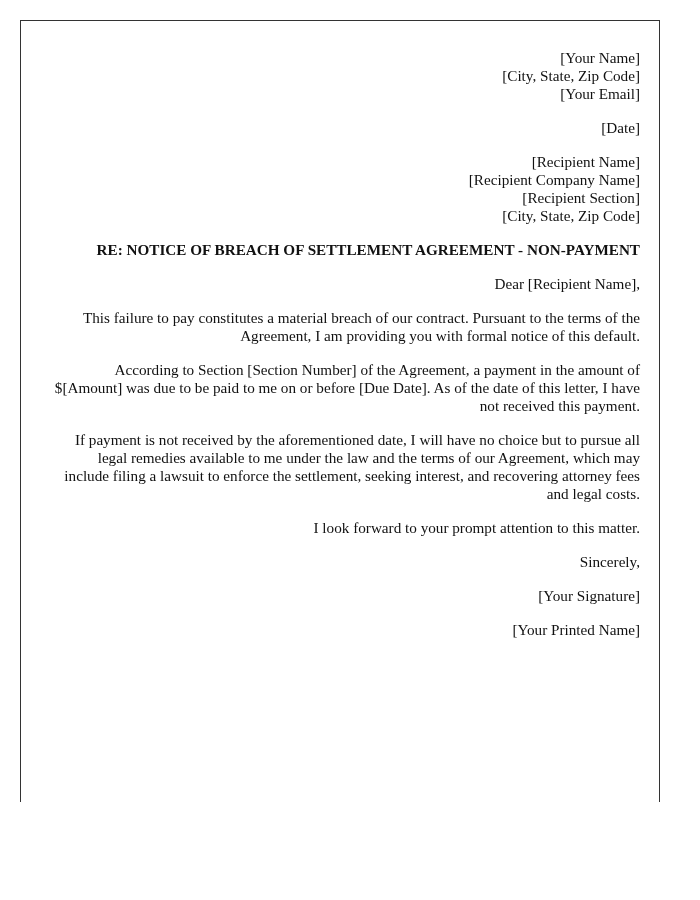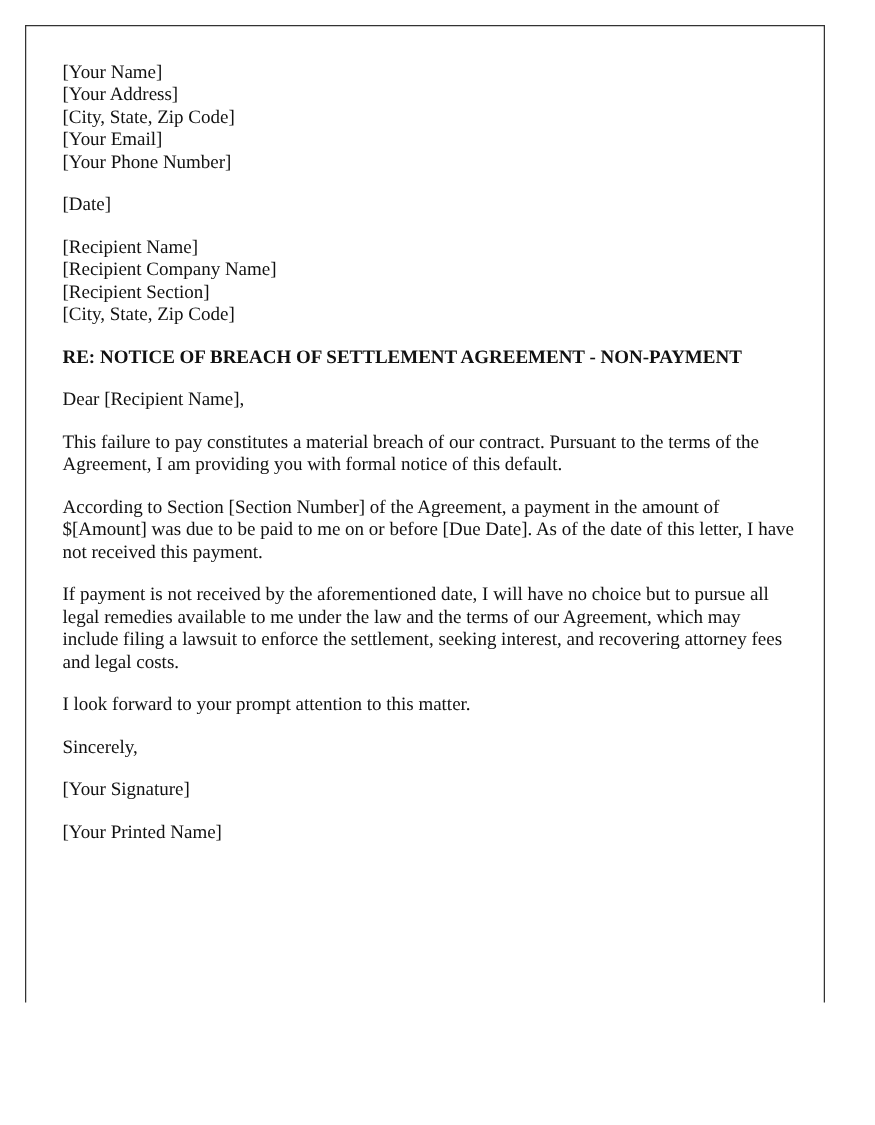--- a/index.html
+++ b/index.html
@@ -33,40 +33,40 @@
       width: 590px;
       font-size: 15.2px;
       line-height: 18px;
     }
     .block {
       margin: 0 0 16px 0;
     }
     .line {
       display: block;
       white-space: nowrap;
+      text-align: right;
     }
     p {
       margin: 0 0 16px 0;
+      text-align: right;
     }
     .subject {
       font-weight: bold;
     }
   </style>
 </head>
 <body>
 
 <div class="page">
   <div class="content">
 
     <div class="block">
       <span class="line">[Your Name]</span>
-      <span class="line">[Your Address]</span>
       <span class="line">[City, State, Zip Code]</span>
       <span class="line">[Your Email]</span>
-      <span class="line">[Your Phone Number]</span>
     </div>
 
     <div class="block">
       <span class="line">[Date]</span>
     </div>
 
     <div class="block">
       <span class="line">[Recipient Name]</span>
       <span class="line">[Recipient Company Name]</span>
       <span class="line">[Recipient Section]</span>

